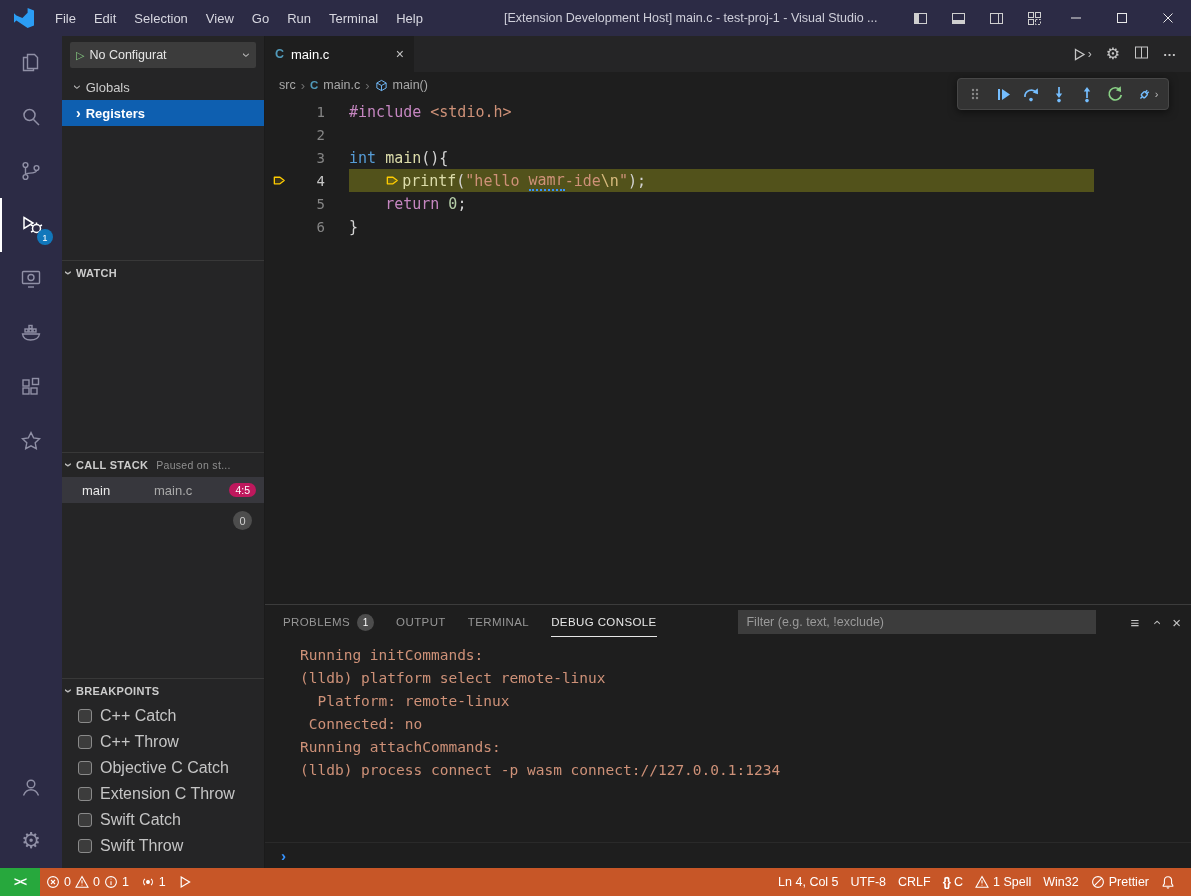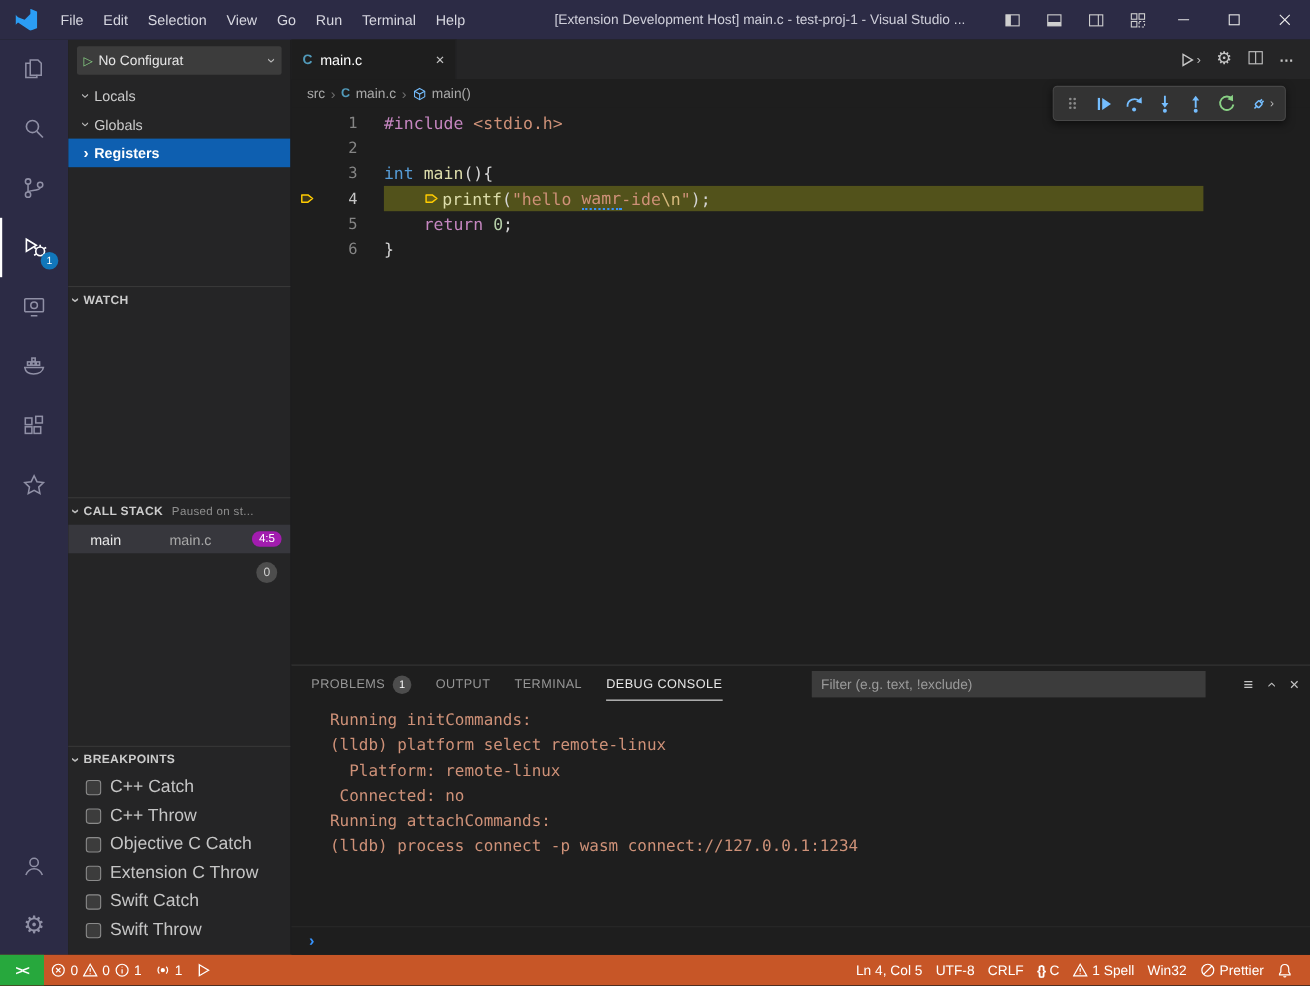--- a/index.html
+++ b/index.html
@@ -42,21 +42,21 @@
   .sechdr{height:24px;display:flex;align-items:center;gap:4px;padding:0 4px 0 5px;font-size:11px;font-weight:bold;color:#cccccc;letter-spacing:.3px;}
   .sechdr .hstatus{font-weight:normal;font-size:10.5px;color:#8f8f8f;margin-left:4px;}
   .sec{overflow:hidden;}
   .sec.bordered{border-top:1px solid #383838;}
   .hdr-ico{margin-left:auto;}
   .tree-row{height:26px;display:flex;align-items:center;gap:5px;padding-left:14px;font-size:13px;color:#cccccc;}
   .tree-row.selected{background:var(--selection,#0e5fb0);color:#fff;font-weight:bold;}
   .cs-row{height:26px;display:flex;align-items:center;background:#37373d;padding:0 8px 0 20px;font-size:13px;}
   .cs-name{color:#e8e8e8;width:72px;}
   .cs-file{color:#a9a9a9;flex:1;}
-  .cs-pos{background:#a21caf;color:#fff;font-size:10.5px;border-radius:8px;padding:1px 6px;}
+  .cs-pos{background:#be185d;color:#fff;font-size:10.5px;border-radius:8px;padding:1px 6px;}
   .cs-badge{width:19px;height:19px;border-radius:50%;background:#4d4d4d;color:#d0d0d0;font-size:11px;display:flex;align-items:center;justify-content:center;margin:8px 12px 0 auto;}
   .bp-row{height:26px;display:flex;align-items:center;gap:8px;padding-left:16px;font-size:16px;color:#c5c5c5;}
   .cb{width:14px;height:14px;border:1px solid #8a8a8a;background:#3c3c3c;border-radius:3px;flex:0 0 14px;}
 
   
   .editor-col{flex:1 1 auto;display:flex;flex-direction:column;min-width:0;position:relative;}
   .tabbar{flex:0 0 36px;background:#252526;display:flex;align-items:stretch;}
   .tab{width:150px;background:#1e1e1e;display:flex;align-items:center;gap:7px;padding:0 10px;color:#ffffff;font-size:13px;border-right:1px solid #252526;}
   .cicon{color:#519aba;font-weight:bold;font-size:12.5px;font-family:"Liberation Sans",sans-serif;}
   .tab-close{margin-left:auto;color:#c5c5c5;font-size:14px;}
@@ -254,24 +254,20 @@
         <div class="cfgbox">
           <span class="cfg-play">▷</span>
           <span class="cfg-label">No Configurat</span>
           <span class="chev collapsed" style="transform:rotate(90deg);">›</span>
         </div>
       </div>
 
       <div class="sec" style="flex:0 0 186px;">
         <div class="tree-row">
           <span class="chev">›</span>
-          <span>Locals</span>
-        </div>
-        <div class="tree-row">
-          <span class="chev">›</span>
           <span>Globals</span>
         </div>
         <div class="tree-row selected">
           <span class="chev collapsed" style="color:#fff;">›</span>
           <span>Registers</span>
         </div>
       </div>
 
       <div class="sec bordered" style="flex:0 0 192px;">
         <div class="sechdr">

